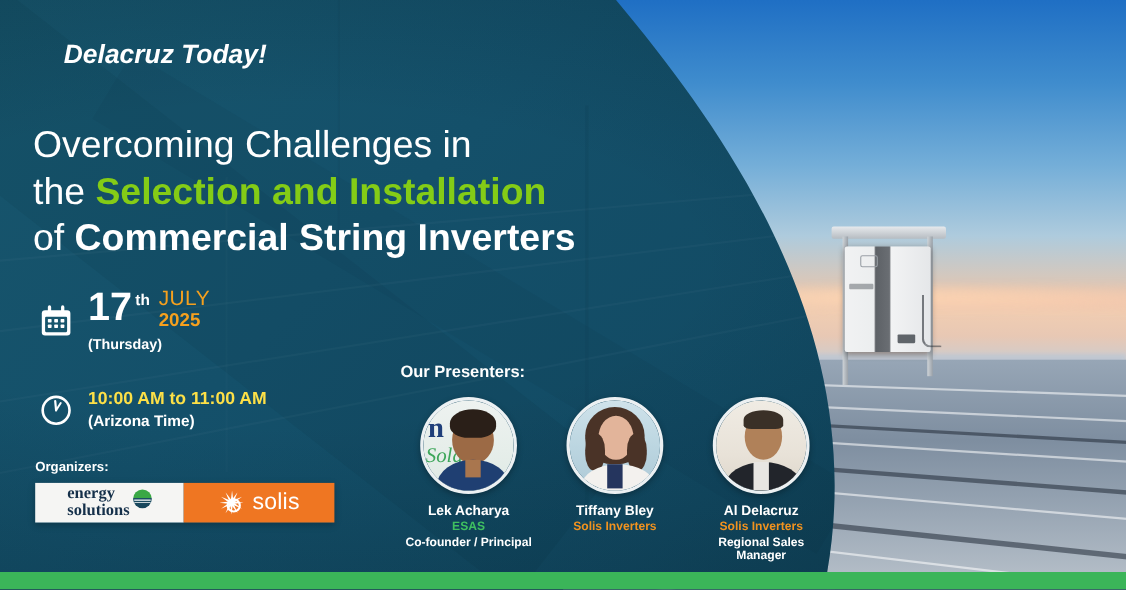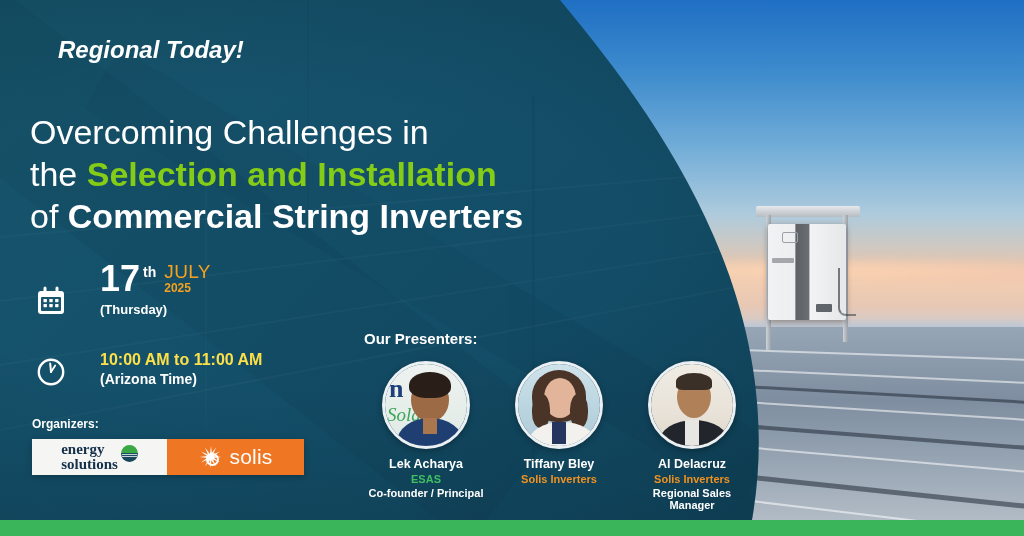--- a/index.html
+++ b/index.html
@@ -171,29 +171,29 @@
   }
 
   
   .headline { position: absolute; left: 30px; top: 112px; line-height: 1.23; }
   .headline .ln { font-size: 34px; color: #ffffff; font-weight: 300; white-space: nowrap; }
   .headline .bold-orange { font-weight: bold; color: #84cc16; }
   .headline .bold-white { font-weight: bold; color: #ffffff; }
 
   
   .datetime { position: absolute; left: 28px; top: 262px; }
-  .dt-row { display: flex; align-items: flex-end; gap: 20px; }
+  .dt-row { display: flex; align-items: center; }
   .dt-icon { width: 46px; flex: 0 0 46px; display: flex; justify-content: center; padding-top: 2px; }
   .dt-text { padding-left: 6px; }
   .date-main { display: flex; align-items: flex-start; }
   .day-num { font-size: 36px; font-weight: bold; color: #ffffff; line-height: .95; }
   .day-sup { font-size: 14px; font-weight: bold; color: #ffffff; margin-left: 3px; margin-top: 2px; }
   .month-year { margin-left: 8px; line-height: 1.0; }
   .month { font-size: 19px; font-weight: normal; color: #f5a01e; letter-spacing: .4px; display: block; }
-  .year { font-size: 12px; font-weight: bold; color: #f5a01e; display: block; margin-top: 1px; }
+  .year { font-size: 17px; font-weight: bold; color: #f5a01e; display: block; margin-top: 1px; }
   .weekday { font-size: 13px; font-weight: bold; color: #ffffff; margin-top: 6px; }
   .time-row { margin-top: 34px; }
   .time-main { font-size: 16px; font-weight: bold; color: #fde047; }
   .time-sub { font-size: 14px; font-weight: bold; color: #ffffff; margin-top: 2px; }
 
   
   .organizers { position: absolute; left: 32px; top: 417px; }
   .org-label { color: #ffffff; font-size: 12px; font-weight: bold; margin-bottom: 8px; }
   .org-box { display: flex; width: 272px; height: 36px; box-shadow: 0 2px 6px rgba(0,0,0,.25); }
   .org-left {
@@ -303,21 +303,21 @@
     <div class="tex-line" style="left:0; top:80%; width:100%; height:2px; transform: rotate(-11deg);"></div>
     <div class="tex-dark" style="left:52%; top:18%; width:3px; height:72%; transform: rotate(0deg); opacity:.5;"></div>
     <div class="tex-dark" style="left:30%; top:0;   width:2px; height:40%; opacity:.35;"></div>
     <div class="tex-line" style="left:20%; top:30%; width:2px; height:50%; opacity:.6;"></div>
   </div>
   <div class="vignette"></div>
 
   <div class="content">
 
     <div class="pill-row">
-      <div class="register">Regional Today!</div>
+      <div class="register">Delacruz Today!</div>
     </div>
 
     <div class="headline">
       <div class="ln">Overcoming Challenges in</div>
       <div class="ln"><span>the </span><span class="bold-orange">Selection and Installation</span></div>
       <div class="ln"><span>of </span><span class="bold-white">Commercial String Inverters</span></div>
     </div>
 
     <div class="datetime">
 

